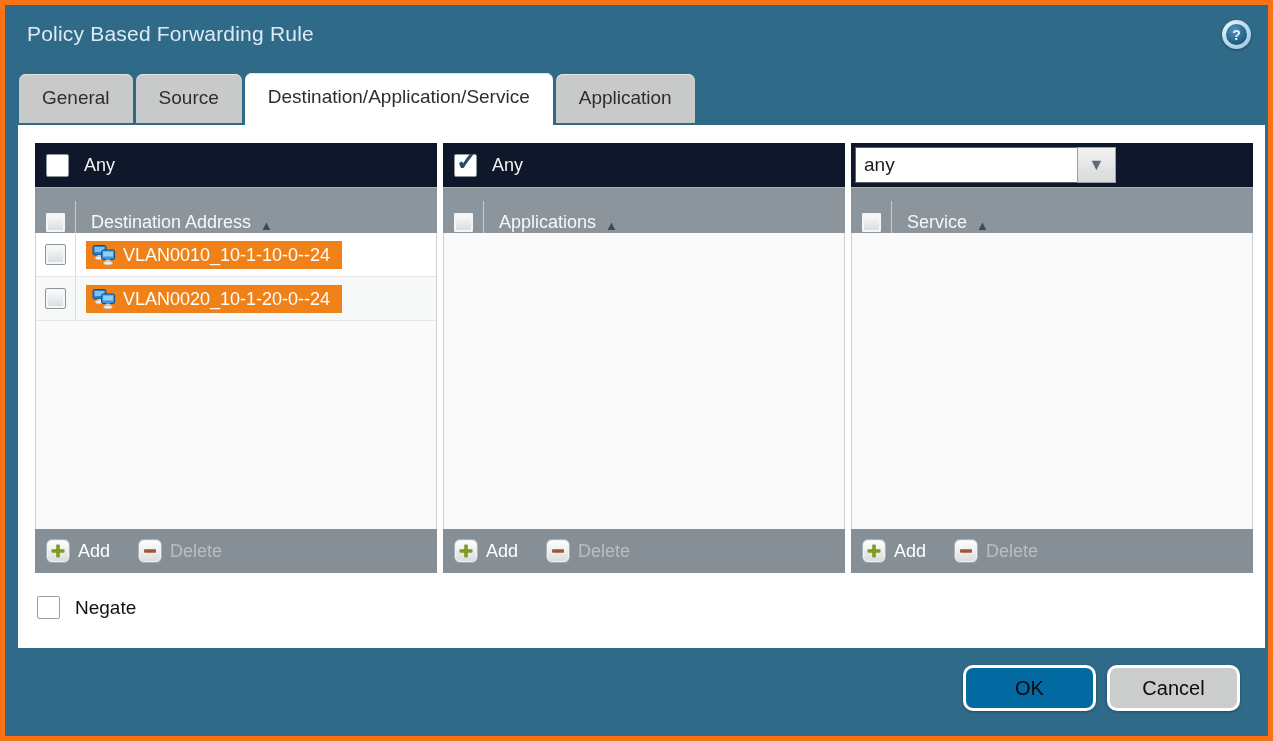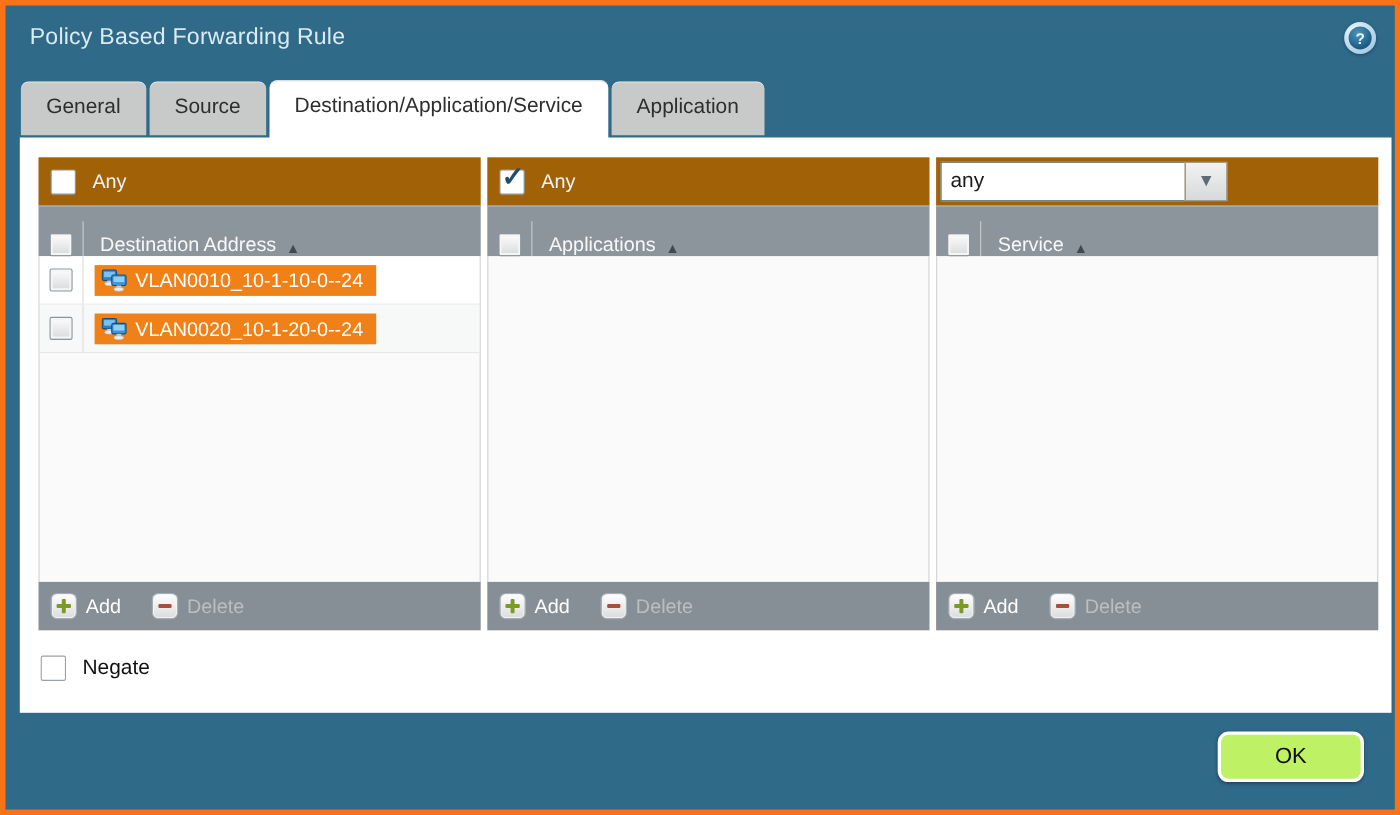--- a/index.html
+++ b/index.html
@@ -43,21 +43,21 @@
     background:#ffffff; padding-bottom:18px; margin-bottom:-3px; z-index:3;
   }
   
   .content {
     position:absolute; left:13px; top:120px; width:1247px; height:523px;
     background:#ffffff; z-index:1;
   }
   .panels { display:flex; gap:6px; padding:18px 0 0 17px; }
   .panel { width:402px; height:430px; display:flex; flex-direction:column; }
   .any-bar {
-    height:44px; background:#a16207; display:flex; align-items:center;
+    height:44px; background:#0f172a; display:flex; align-items:center;
     padding:0 11px; gap:15px; flex:none;
   }
   .any-label { color:#f2f4f5; font-size:18px; }
   .col-header {
     height:46px; background:#8c959c; display:flex; align-items:flex-end; flex:none;
     border-top:1px solid #aab1b6;
   }
   .col-cb-cell { width:40px; display:flex; justify-content:center; align-items:center; flex:none; }
   .col-divider { width:1px; height:32px; background:#c6cbcf; flex:none; }
   .col-label { color:#f7f8f9; font-size:18px; padding-left:15px; }
@@ -120,21 +120,21 @@
   
   .negate-row { display:flex; align-items:center; gap:15px; margin:23px 0 0 19px; }
   .negate-label { font-size:19px; color:#111; }
   
   .actions { position:absolute; right:28px; bottom:25px; display:flex; gap:11px; }
   .action-btn {
     min-width:133px; height:46px; border-radius:10px; border:3px solid #ffffff;
     font-size:20px; color:#0c0c0c; font-family:"Liberation Sans",sans-serif;
     cursor:pointer; box-shadow:0 1px 3px rgba(0,0,0,.3);
   }
-  .action-btn.ok { background:#bef264; }
+  .action-btn.ok { background:#0369a1; }
   .action-btn.cancel { background:#cbcccc; }
 </style>
 </head>
 <body>
 
 <div class="dialog">
 
   <div class="title-bar">
     <span class="title">Policy Based Forwarding Rule</span>
   </div>
@@ -307,15 +307,16 @@
     <div class="negate-row">
       <span class="cb-flat" style="border-color:#9aa2a8;" data-checked="false">
         
       </span>
       <span class="negate-label">Negate</span>
     </div>
   </div>
 
   <div class="actions">
     <button class="action-btn ok">OK</button>
+    <button class="action-btn cancel">Cancel</button>
   </div>
 
 </div>
 
 </body></html>

